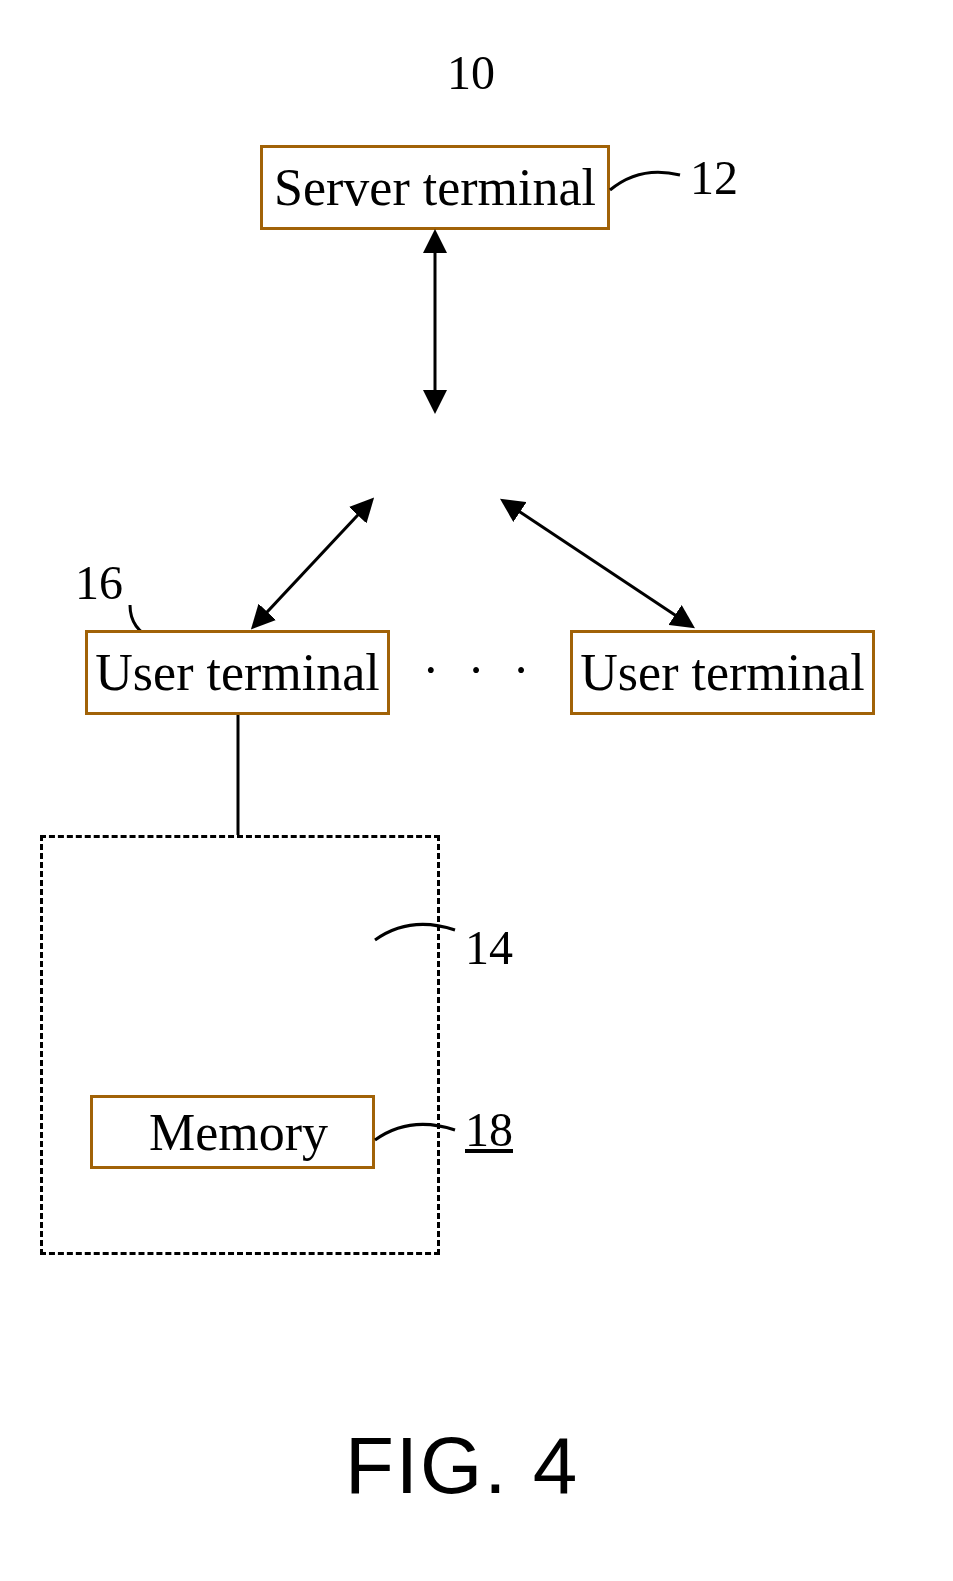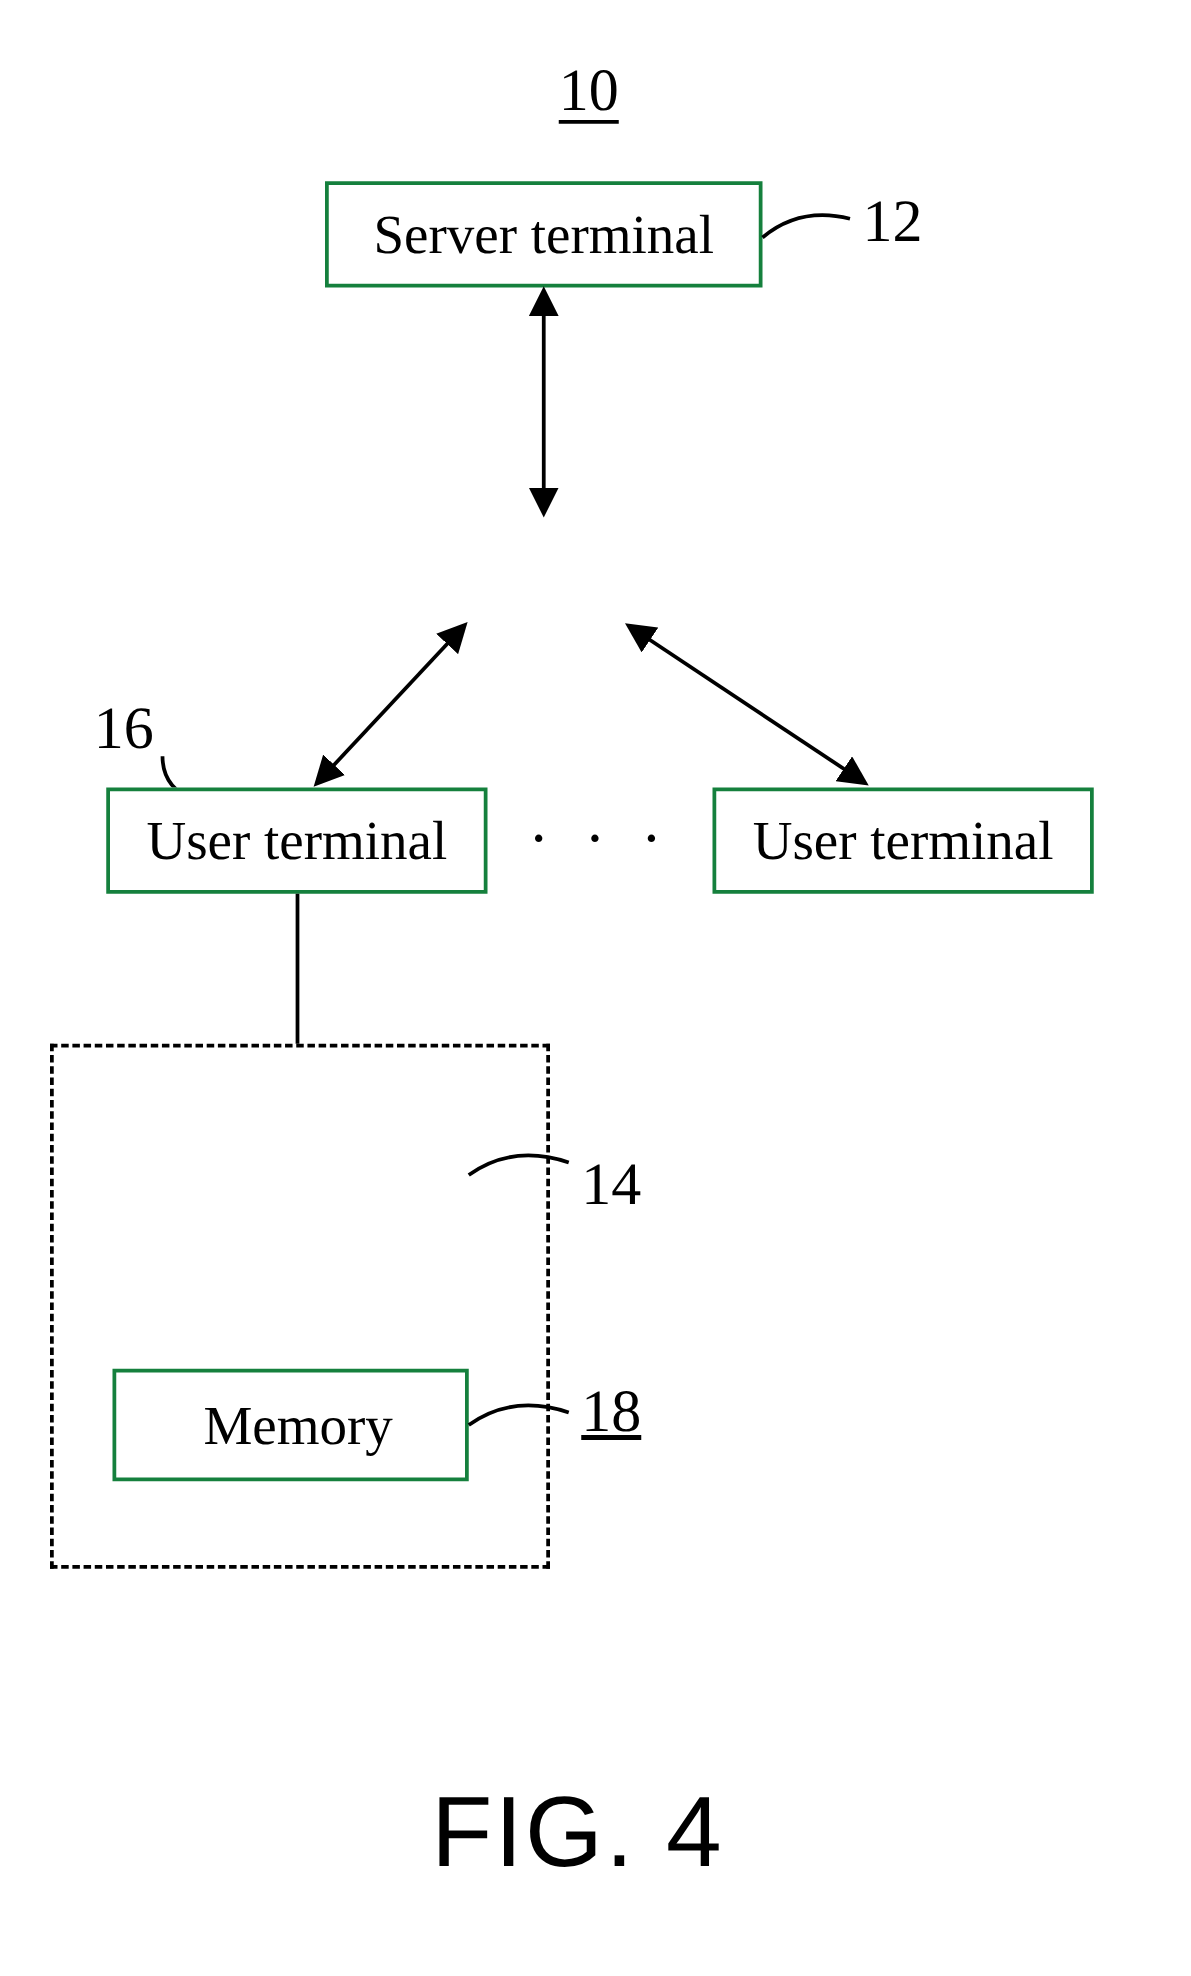--- a/index.html
+++ b/index.html
@@ -8,35 +8,34 @@
     background: #ffffff;
     font-family: "Times New Roman", Times, serif;
   }
   .canvas {
     position: relative;
     width: 953px;
     height: 1581px;
   }
   .box {
     position: absolute;
-    border: 3px solid #15803d;
+    border: 3px solid #a16207;
     display: flex;
     align-items: center;
     justify-content: center;
-    font-size: 44px;
+    font-size: 52px;
     background: #fff;
     box-sizing: border-box;
   }
   .label {
     position: absolute;
     font-size: 48px;
   }
   .main-id {
     font-size: 48px;
-    text-decoration: underline;
     text-underline-offset: 8px;
     text-decoration-thickness: 3px;
   }
   .fig-caption {
     position: absolute;
     font-size: 80px;
     font-family: Arial, Helvetica, sans-serif;
     letter-spacing: 2px;
   }
   .dashed-box {
@@ -112,21 +111,21 @@
     <line x1="238" y1="715" x2="238" y2="835" stroke="#000" stroke-width="3"></line>
   </svg>
 
   <div class="dashed-box" style="left:40px; top:835px; width:400px; height:420px;"></div>
 
   <svg style="left:0; top:0;" width="953" height="1581">
     <path d="M 375 940 Q 410 915 455 930" stroke="#000" stroke-width="3" fill="none"></path>
   </svg>
   <div class="label" style="left:465px; top:902px;margin-top:18px;">14</div>
 
-  <div class="box" style="left:90px; top:1095px; width:285px; height:90px;padding-left:12px;">
+  <div class="box" style="left:90px; top:1095px; width:285px; height:74px;padding-left:12px;">
     <span>Memory</span>
   </div>
   <svg style="left:0; top:0;" width="953" height="1581">
     <path d="M 375 1140 Q 410 1115 455 1130" stroke="#000" stroke-width="3" fill="none"></path>
   </svg>
   <div class="label" style="left:465px; top:1102px;text-decoration:underline;">18</div>
 
   <div class="fig-caption" style="left:345px; top:1420px;">FIG. 4</div>
 
 </div>

